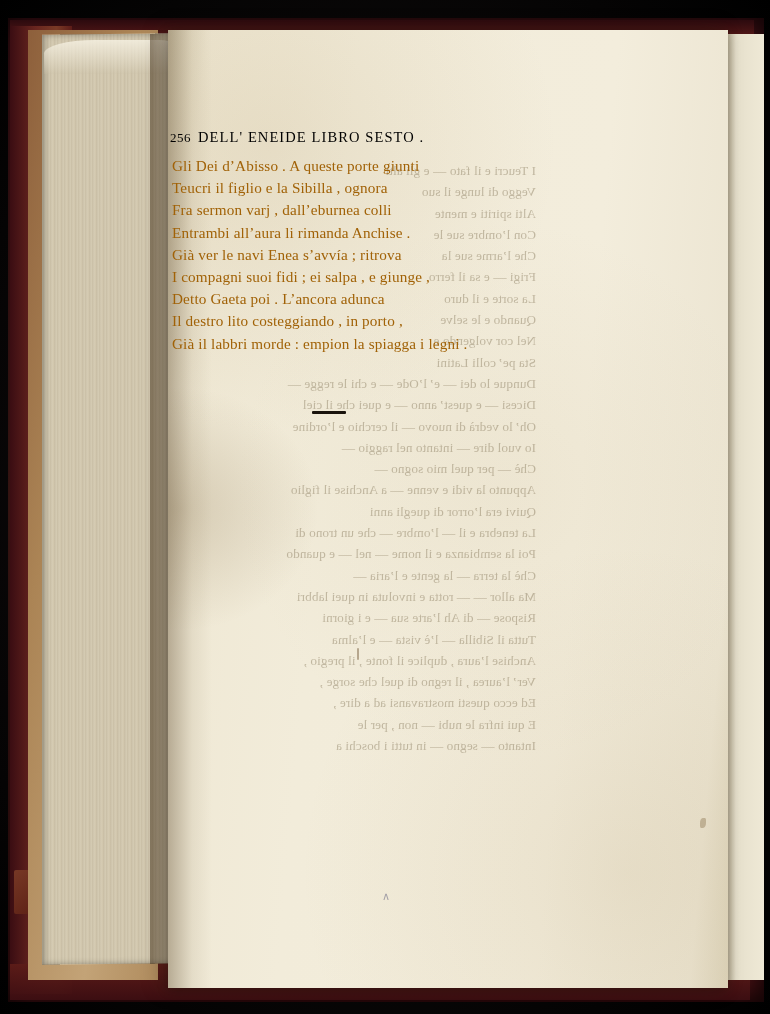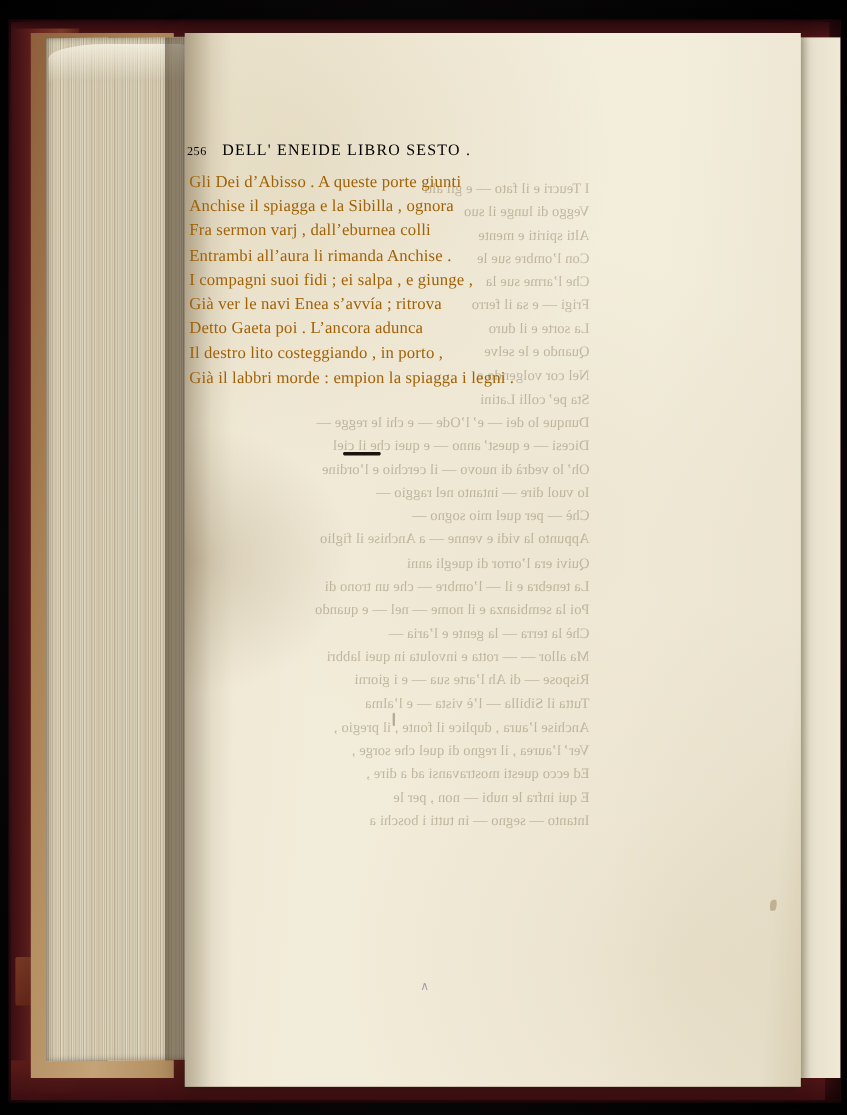--- a/index.html
+++ b/index.html
@@ -177,23 +177,23 @@
   .headline {
     position: absolute;
     left: 170px;
     top: 128px;
     width: 360px;
     font-size: 15.5px;
     letter-spacing: 0.6px;
     white-space: nowrap;
   }
   .folio {
-    font-size: 11px;
+    font-size: 13px;
     letter-spacing: 0.5px;
-    margin-right: 14px;
+    margin-right: 7px;
     font-family: Liberation Serif, serif;
   }
   .running-title {
     font-size: 14.5px;
     letter-spacing: 1.1px;
     text-align: right;
   }
 
   .verse {
     position: absolute;
@@ -316,25 +316,25 @@
     <div class="st-line">E qui infra le nubi — non , per le</div>
     <div class="st-line">Intanto — segno — in tutti i boschi a</div>
   </div>
 
   <div class="headline">
     <span class="folio">256</span><span class="running-title">DELL' ENEIDE LIBRO SESTO .</span>
   </div>
 
   <div class="verse">
     <div class="verse-line">Gli Dei d’Abisso . A queste porte giunti</div>
-    <div class="verse-line">Anchise il spiagga e la Sibilla , ognora</div>
+    <div class="verse-line">Teucri il figlio e la Sibilla , ognora</div>
     <div class="verse-line">Fra sermon varj , dall’eburnea colli</div>
     <div class="verse-line">Entrambi all’aura li rimanda Anchise .</div>
+    <div class="verse-line">Già ver le navi Enea s’avvía ; ritrova</div>
     <div class="verse-line">I compagni suoi fidi ; ei salpa , e giunge ,</div>
-    <div class="verse-line">Già ver le navi Enea s’avvía ; ritrova</div>
     <div class="verse-line">Detto Gaeta poi . L’ancora adunca</div>
     <div class="verse-line">Il destro lito costeggiando , in porto ,</div>
     <div class="verse-line">Già il labbri morde : empion la spiagga i legni .</div>
   </div>
 
   <div class="rule"></div>
 
   <div class="ink-fleck"></div>
   <div class="ink-fleck2"></div>
   <div class="pencil-mark">∧</div>

